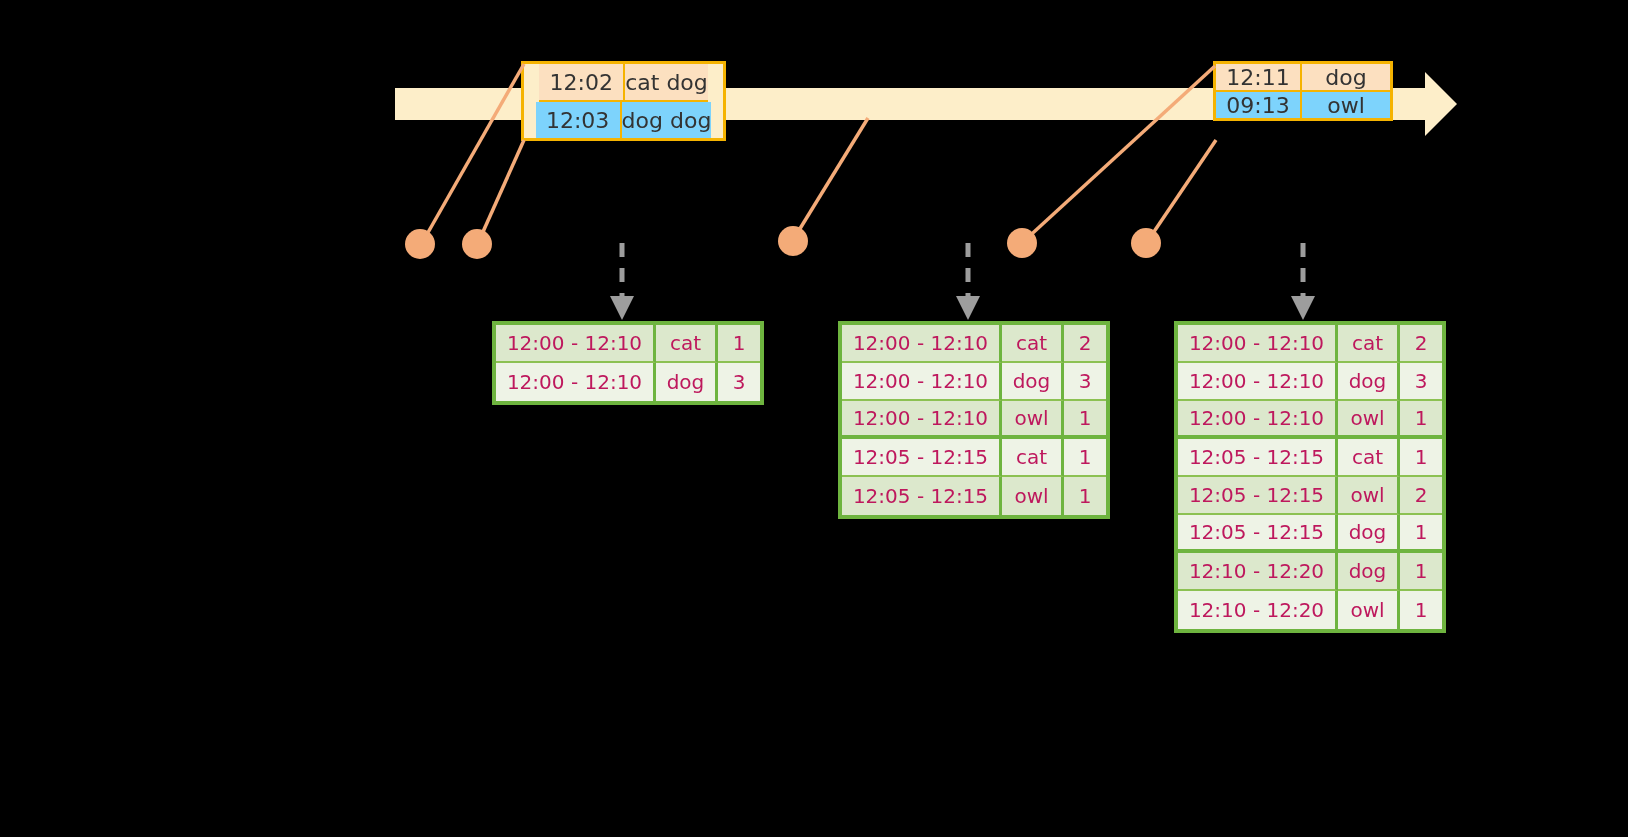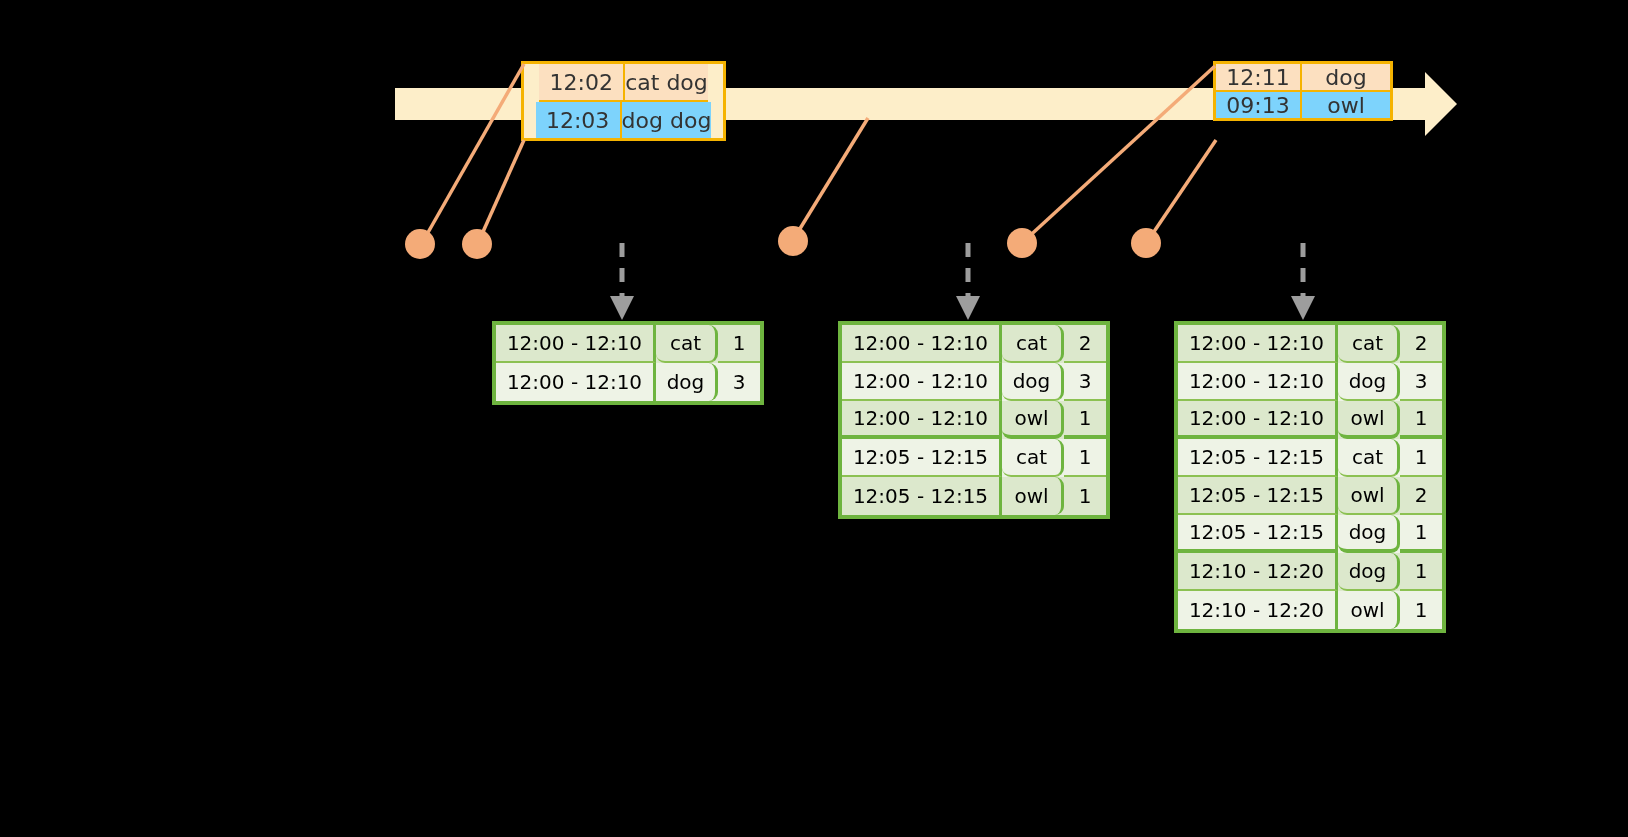--- a/index.html
+++ b/index.html
@@ -84,30 +84,30 @@
     height: 38px;
     box-sizing: border-box;
   }
   .res-row.shade { background: #dce8cc; }
   .res-row.plain { background: #eef3e6; }
   .res-cell {
     display: flex;
     align-items: center;
     justify-content: center;
     font-size: 20px;
-    color: #000000;
+    color: #be185d;
     border-right: 3px solid #6eb43f;
     border-bottom: 2px solid #8cc152;
     box-sizing: border-box;
     white-space: nowrap;
   }
   .res-cell:last-child { border-right: none; }
   .res-row:last-child .res-cell { border-bottom: none; }
   .res-cell.win { width: 160px; }
-  .res-cell.word { width: 62px; border-radius: 9px; }
+  .res-cell.word { width: 62px; }
   .res-cell.cnt { width: 42px; }
   .grp-end .res-cell { border-bottom: 4px solid #6eb43f; }
 </style>
 </head>
 <body>
 
 <div id="stage">
 
   <div class="timeline-bar" style="left:395px; top:88px; width:1030px; height:32px;"></div>
   <div class="timeline-arrow" style="left:1425px; top:72px;"></div>

